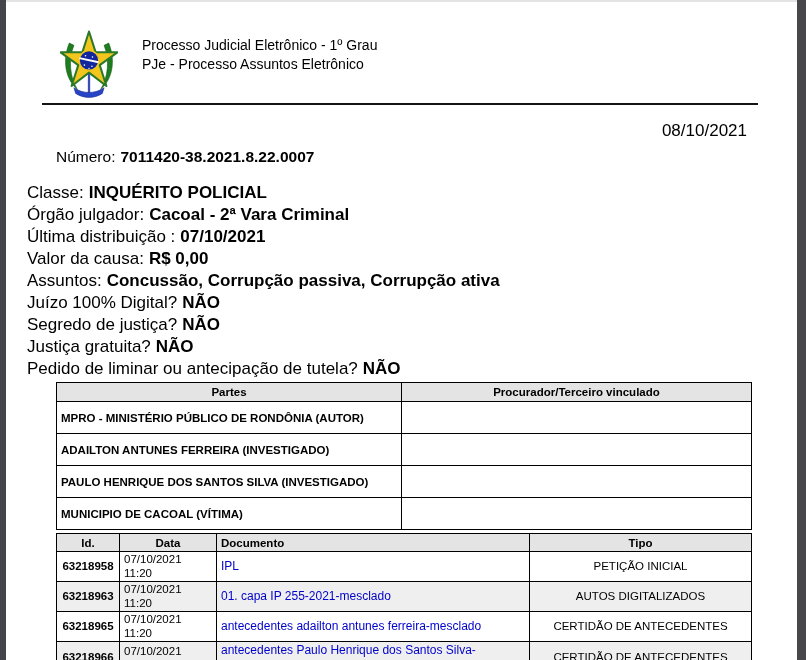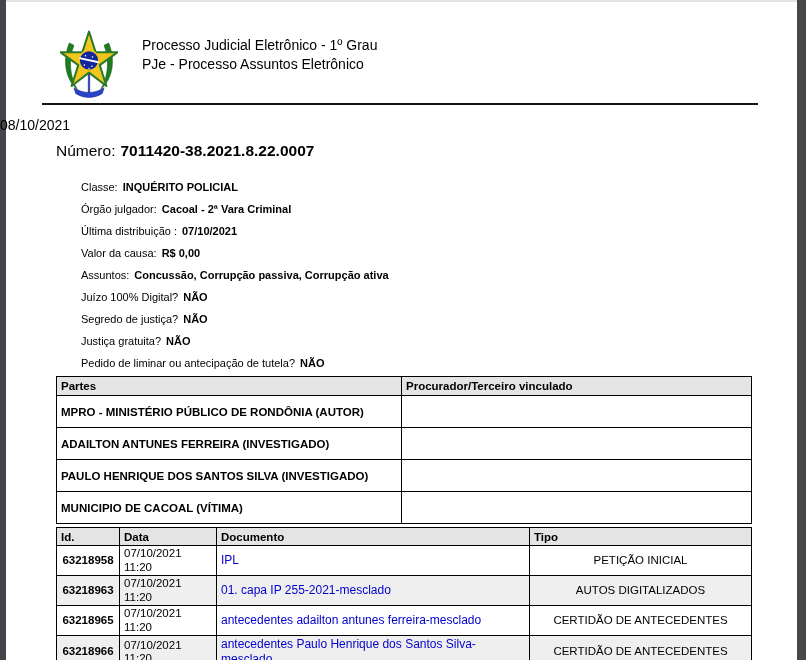--- a/index.html
+++ b/index.html
@@ -10,32 +10,32 @@
   .edge-left{position:absolute;left:0;top:0;width:6px;height:660px;background:#42464b;}
   .edge-right{position:absolute;right:0;top:0;width:9px;height:660px;background:#46464b;}
   .edge-top{position:absolute;left:6px;right:9px;top:0;height:2px;background:#e3e3e3;}
   .content{position:absolute;left:0;top:0;width:797px;}
 
   .hdr{display:flex;align-items:flex-start;padding:29px 0 0 60px;}
   .logo{width:58px;height:71px;flex:0 0 auto;}
   .hdr-text{margin-left:24px;padding-top:7px;font-size:14px;line-height:19px;white-space:nowrap;}
 
   .rule{margin:3px 0 0 42px;width:716px;height:2px;background:#141414;}
-  .date-row{width:758px;box-sizing:border-box;text-align:left;padding-right:11px;margin-top:13px;font-size:14px;line-height:14px;}
+  .date-row{width:758px;box-sizing:border-box;text-align:right;padding-right:11px;margin-top:19px;font-size:17px;line-height:14px;}
 
   .numero{margin:10px 0 0 56px;font-size:15.5px;}
   .numero .nv{font-weight:bold;margin-left:5px;}
 
-  .details{margin:16px 0 0 81px;font-size:11px;}
+  .details{margin:16px 0 0 27px;font-size:17px;}
   .detail-line{height:22px;line-height:22px;white-space:nowrap;}
   .detail-line .dv{font-weight:bold;margin-left:5px;}
 
   table.tbl{border-collapse:collapse;margin-left:56px;width:695px;table-layout:fixed;font-size:11.5px;}
   table.tbl th, table.tbl td{border:1px solid #000;padding:1px 4px;vertical-align:middle;box-sizing:border-box;}
-  table.tbl th{background:#e4e4e4;font-weight:bold;text-align:left;}
+  table.tbl th{background:#e4e4e4;font-weight:bold;text-align:center;}
 
   .partes{margin-top:2px;}
   .partes th{height:19px;}
   .partes td{height:32px;font-weight:bold;}
   .partes col.c1{width:345px;} .partes col.c2{width:350px;}
 
   .docs{margin-top:3px;}
   .docs col.c-id{width:63px;} .docs col.c-data{width:97px;}
   .docs col.c-doc{width:313px;} .docs col.c-tipo{width:222px;}
   .docs th.title{height:16px;}

